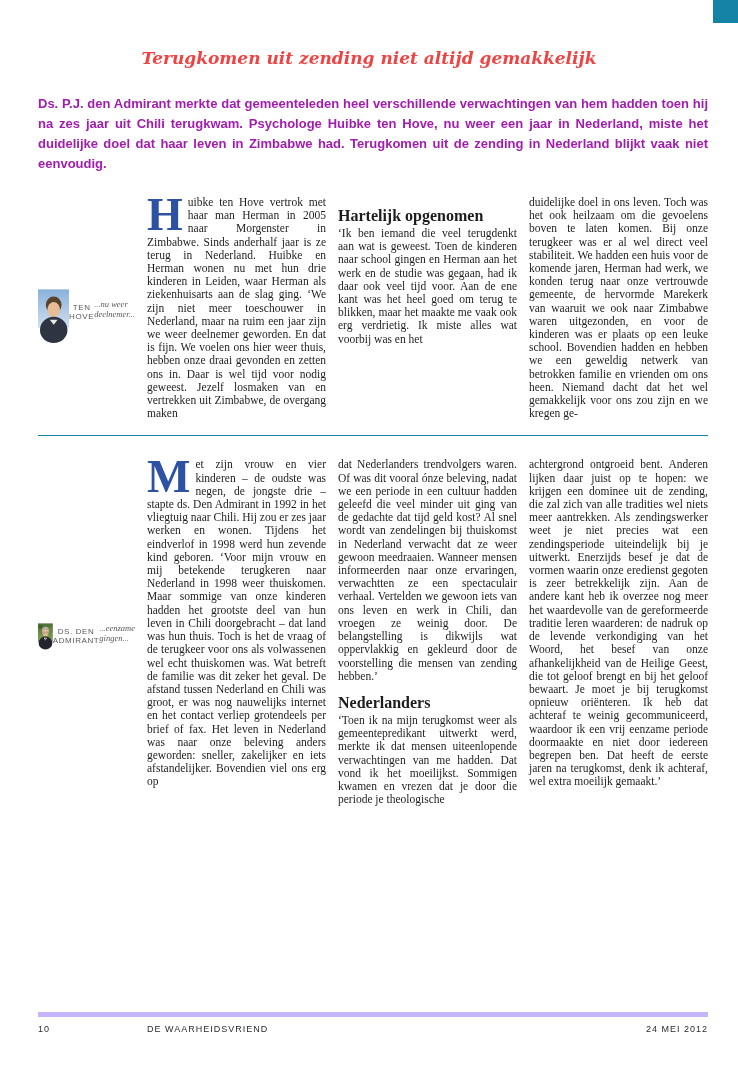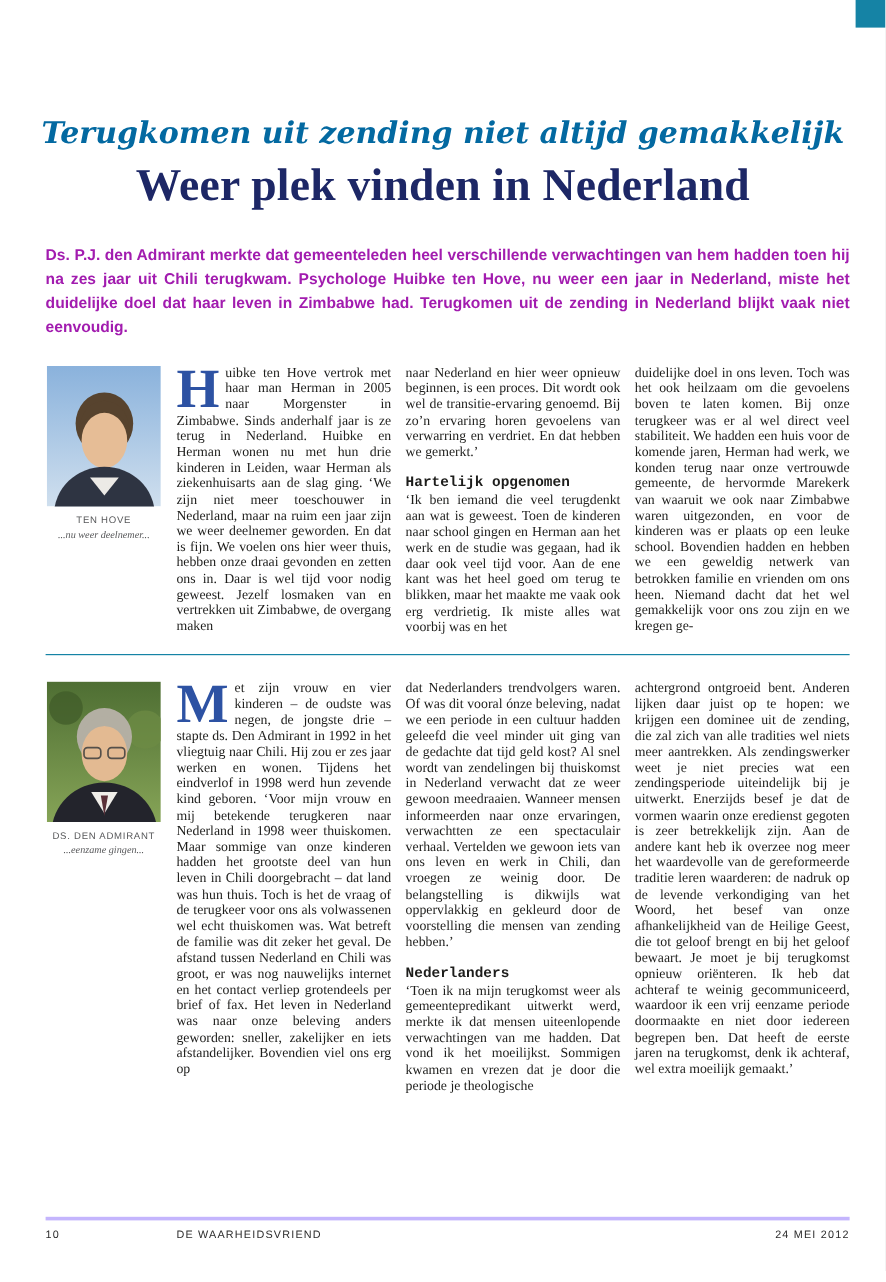--- a/index.html
+++ b/index.html
@@ -11,27 +11,27 @@
     font-family:"Liberation Serif", serif;
     overflow:hidden;
     box-sizing:border-box;
   }
   .corner-accent{
     position:absolute;top:0;right:0;
     width:25px;height:23px;
     background:#1583a5;
   }
   .kicker{
-    margin-top:96px;
+    margin-top:48px;
     text-align:center;
     font-family:"DejaVu Serif", serif;
     font-style:italic;
     font-weight:600;
-    font-size:25px;
-    color:#0369a1;
+    font-size:17px;
+    color:#ef4444;
   }
   .article-title{
     margin:8px 0 0 0;
     text-align:center;
     font-family:"Liberation Serif", serif;
     font-weight:bold;
     font-size:38px;
     color:#1d2766;
     letter-spacing:0.2px;
   }
@@ -43,21 +43,21 @@
     line-height:20px;
     color:#a21caf;
     text-align:justify;
   }
   .article-section{
     display:grid;
     grid-template-columns:97px 179px 179px 179px;
     column-gap:12px;
     margin:22px 30px 0 38px;
   }
-  .photo-col{display:flex;flex-direction:column;align-items:center;}
+  .photo-col{display:flex;flex-direction:row;align-items:center;}
   .portrait{display:block;width:95px;height:117px;}
   .caption-name{
     margin-top:7px;
     font-family:"Liberation Sans", sans-serif;
     font-size:8px;
     letter-spacing:0.6px;
     color:#58595b;
     text-align:center;
   }
   .caption-sub{
@@ -79,55 +79,54 @@
     float:left;
     font-family:"Liberation Serif", serif;
     font-weight:bold;
     font-size:46px;
     line-height:36px;
     padding:1px 5px 0 0;
     color:#2d52a3;
   }
   .subheading{
     margin:11px 0 2px 0;
-    font-family:Liberation Mono, monospace;
+    font-family:Liberation Serif, serif;
     font-weight:bold;
-    font-size:12px;
+    font-size:16px;
     color:#1d1d1b;
   }
   .section-divider{
     border:none;
     border-top:1px solid #1583a5;
     margin:15px 30px 15px 38px;
   }
   .page-footer{
     position:absolute;
     left:38px;right:30px;bottom:34px;
-    border-top:3px solid #c4b5fd;
+    border-top:5px solid #c4b5fd;
     padding-top:7px;
     display:flex;
     align-items:baseline;
     font-family:"Liberation Sans", sans-serif;
     font-size:9px;
     letter-spacing:1px;
     color:#2b2b2b;
   }
   .page-number{width:97px;margin-right:12px;}
   .publication-name{font-weight:normal;}
   .issue-date{margin-left:auto;}
 </style>
 </head>
 <body>
 
 <div class="page">
 
   <div class="corner-accent"></div>
 
   <div class="kicker">Terugkomen uit zending niet altijd gemakkelijk</div>
-  <h1 class="article-title">Weer plek vinden in Nederland</h1>
   <p class="lead">Ds. P.J. den Admirant merkte dat gemeenteleden heel verschillende verwachtingen van hem hadden toen hij na zes jaar uit Chili terugkwam. Psychologe Huibke ten Hove, nu weer een jaar in Nederland, miste het duidelijke doel dat haar leven in Zimbabwe had. Terugkomen uit de zending in Nederland blijkt vaak niet eenvoudig.</p>
 
   <section class="article-section">
     <div class="photo-col">
       <svg class="portrait" viewBox="0 0 95 117" aria-hidden="true">
         <defs>
           <linearGradient id="sky1" x1="0" y1="0" x2="0" y2="1">
             <stop offset="0" stop-color="#8ab2dc"></stop>
             <stop offset="1" stop-color="#cfdfee"></stop>
           </linearGradient>
@@ -137,21 +136,20 @@
         <ellipse cx="48" cy="62" rx="19" ry="23" fill="#e6bd96"></ellipse>
         <path d="M27,52 Q30,30 48,29 Q66,30 69,52 Q62,38 48,38 Q34,38 27,52 Z" fill="#57432e"></path>
         <ellipse cx="48" cy="124" rx="42" ry="40" fill="#2e3442"></ellipse>
         <polygon points="36,93 48,108 60,93" fill="#eceae6"></polygon>
       </svg>
       <div class="caption-name">TEN HOVE</div>
       <div class="caption-sub">...nu weer deelnemer...</div>
     </div>
     <p class="body-text"><span class="dropcap">H</span><span>uibke ten Hove vertrok met haar man Herman in 2005 naar Morgenster in Zimbabwe. Sinds anderhalf jaar is ze terug in Nederland. Huibke en Herman wonen nu met hun drie kinderen in Leiden, waar Herman als ziekenhuisarts aan de slag ging. ‘We zijn niet meer toeschouwer in Nederland, maar na ruim een jaar zijn we weer deelnemer geworden. En dat is fijn. We voelen ons hier weer thuis, hebben onze draai gevonden en zetten ons in. Daar is wel tijd voor nodig geweest. Jezelf losmaken van en vertrekken uit Zimbabwe, de overgang maken</span></p>
     <div>
-      <p class="body-text">naar Nederland en hier weer opnieuw beginnen, is een proces. Dit wordt ook wel de transitie-ervaring genoemd. Bij zo’n ervaring horen gevoelens van verwarring en verdriet. En dat hebben we gemerkt.’</p>
       <h3 class="subheading">Hartelijk opgenomen</h3>
       <p class="body-text">‘Ik ben iemand die veel terugdenkt aan wat is geweest. Toen de kinderen naar school gingen en Herman aan het werk en de studie was gegaan, had ik daar ook veel tijd voor. Aan de ene kant was het heel goed om terug te blikken, maar het maakte me vaak ook erg verdrietig. Ik miste alles wat voorbij was en het</p>
     </div>
     <p class="body-text">duidelijke doel in ons leven. Toch was het ook heilzaam om die gevoelens boven te laten komen. Bij onze terugkeer was er al wel direct veel stabiliteit. We hadden een huis voor de komende jaren, Herman had werk, we konden terug naar onze vertrouwde gemeente, de hervormde Marekerk van waaruit we ook naar Zimbabwe waren uitgezonden, en voor de kinderen was er plaats op een leuke school. Bovendien hadden en hebben we een geweldig netwerk van betrokken familie en vrienden om ons heen. Niemand dacht dat het wel gemakkelijk voor ons zou zijn en we kregen ge-</p>
   </section>
 
   <hr class="section-divider">
 
   <section class="article-section">
     <div class="photo-col">

